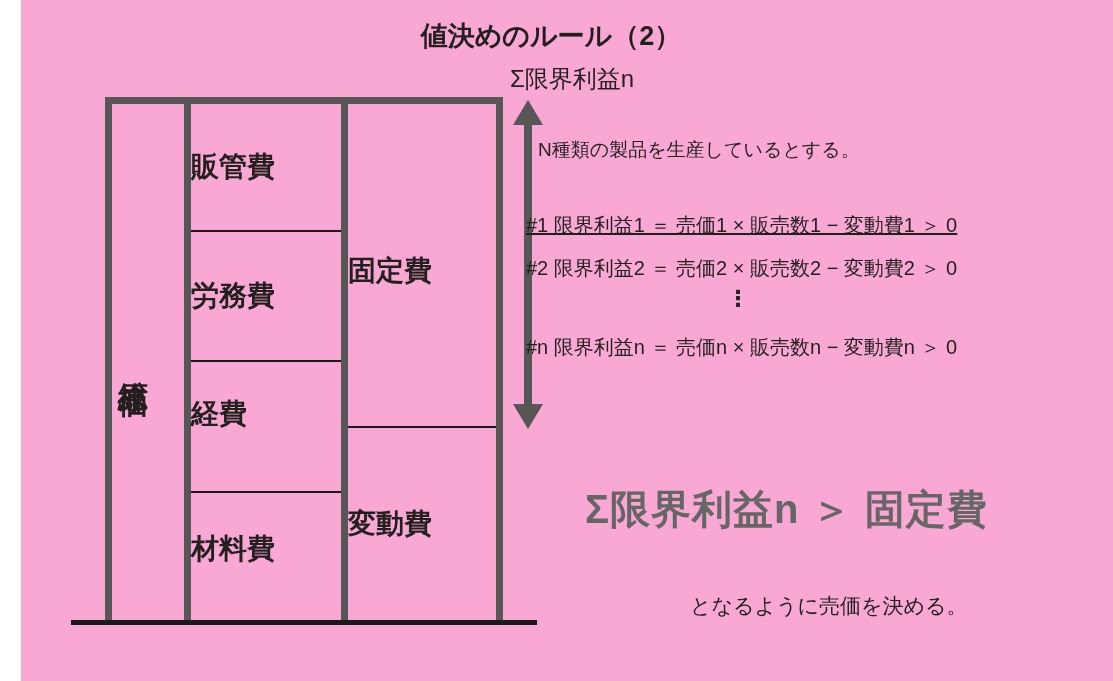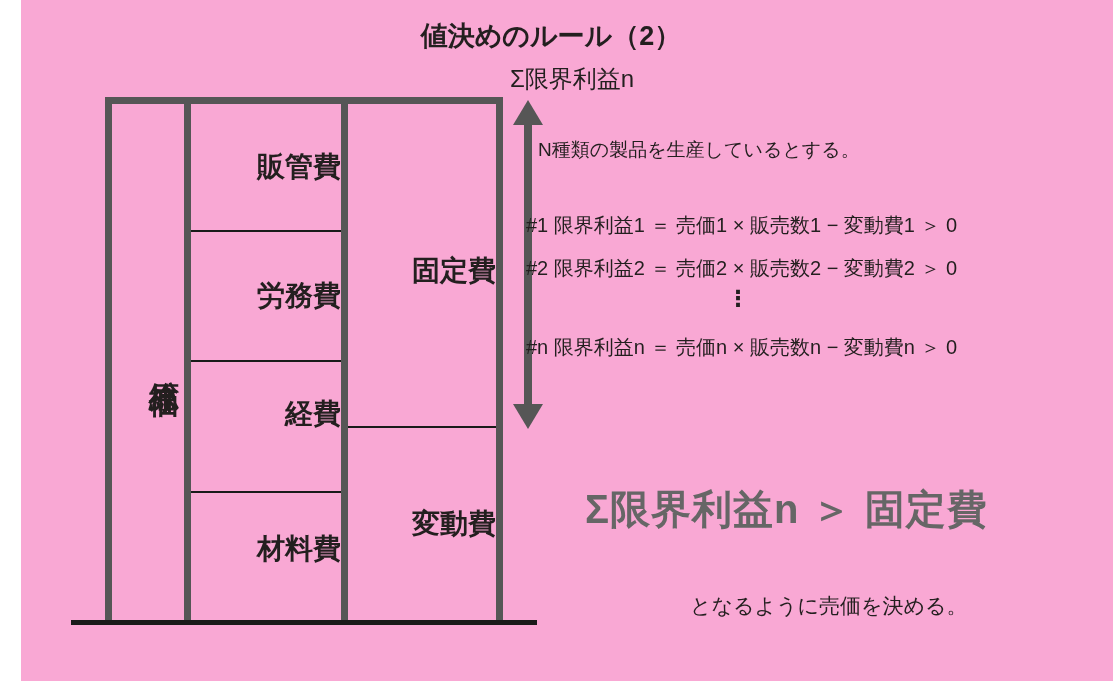--- a/index.html
+++ b/index.html
@@ -4,35 +4,35 @@
 <style>
   html,body { margin:0; padding:0; background:#ffffff; }
   .canvas {
     position:relative; width:1113px; height:681px; background:#f9a8d4;
     font-family:"Liberation Sans","DejaVu Sans",sans-serif; color:#231f1f; overflow:hidden;margin-left:21px;
   }
   .bar { position:absolute; background:#565656; }
   .thinline { position:absolute; background:#1a1a1a; height:2px; }
   .baseline { position:absolute; background:#1a1a1a; height:5px; }
   .cell {
-    position:absolute; display:flex; align-items:center; justify-content:flex-end;
+    position:absolute; display:flex; align-items:center; justify-content:flex-start;
     font-size:28px; font-weight:bold; color:#231f1f;
   }
   .vtext {
     writing-mode:vertical-rl; text-orientation:upright;
     font-size:30px; font-weight:bold; letter-spacing:3px;
   }
   .page-title {
     position:absolute; left:280px; top:18px; width:500px; text-align:center;
     font-size:27px; font-weight:bold;
   }
   .sigma-label { position:absolute; left:489px; top:63px; font-size:24px; }
   .assumption { position:absolute; left:517px; top:137px; font-size:19px; }
   .equation { position:absolute; left:505px; font-size:20px; white-space:nowrap; }
-  .eq-1 { top:212px; }
+  .eq-1 { top:212px;text-decoration:underline; }
   .eq-2 { top:255px; }
   .eq-n { top:334px; }
   .eq-dots { position:absolute; left:706px; top:286px; font-size:22px; font-weight:bold; }
   .conclusion {
     position:absolute; left:564px; top:482px; font-size:40px; font-weight:bold;
     color:#666666; letter-spacing:1px; white-space:nowrap;
   }
   .closing { position:absolute; left:669px; top:592px; font-size:21px; white-space:nowrap; }
   .range-arrow {
     position:absolute; left:492px; top:100px; width:30px; height:329px;

